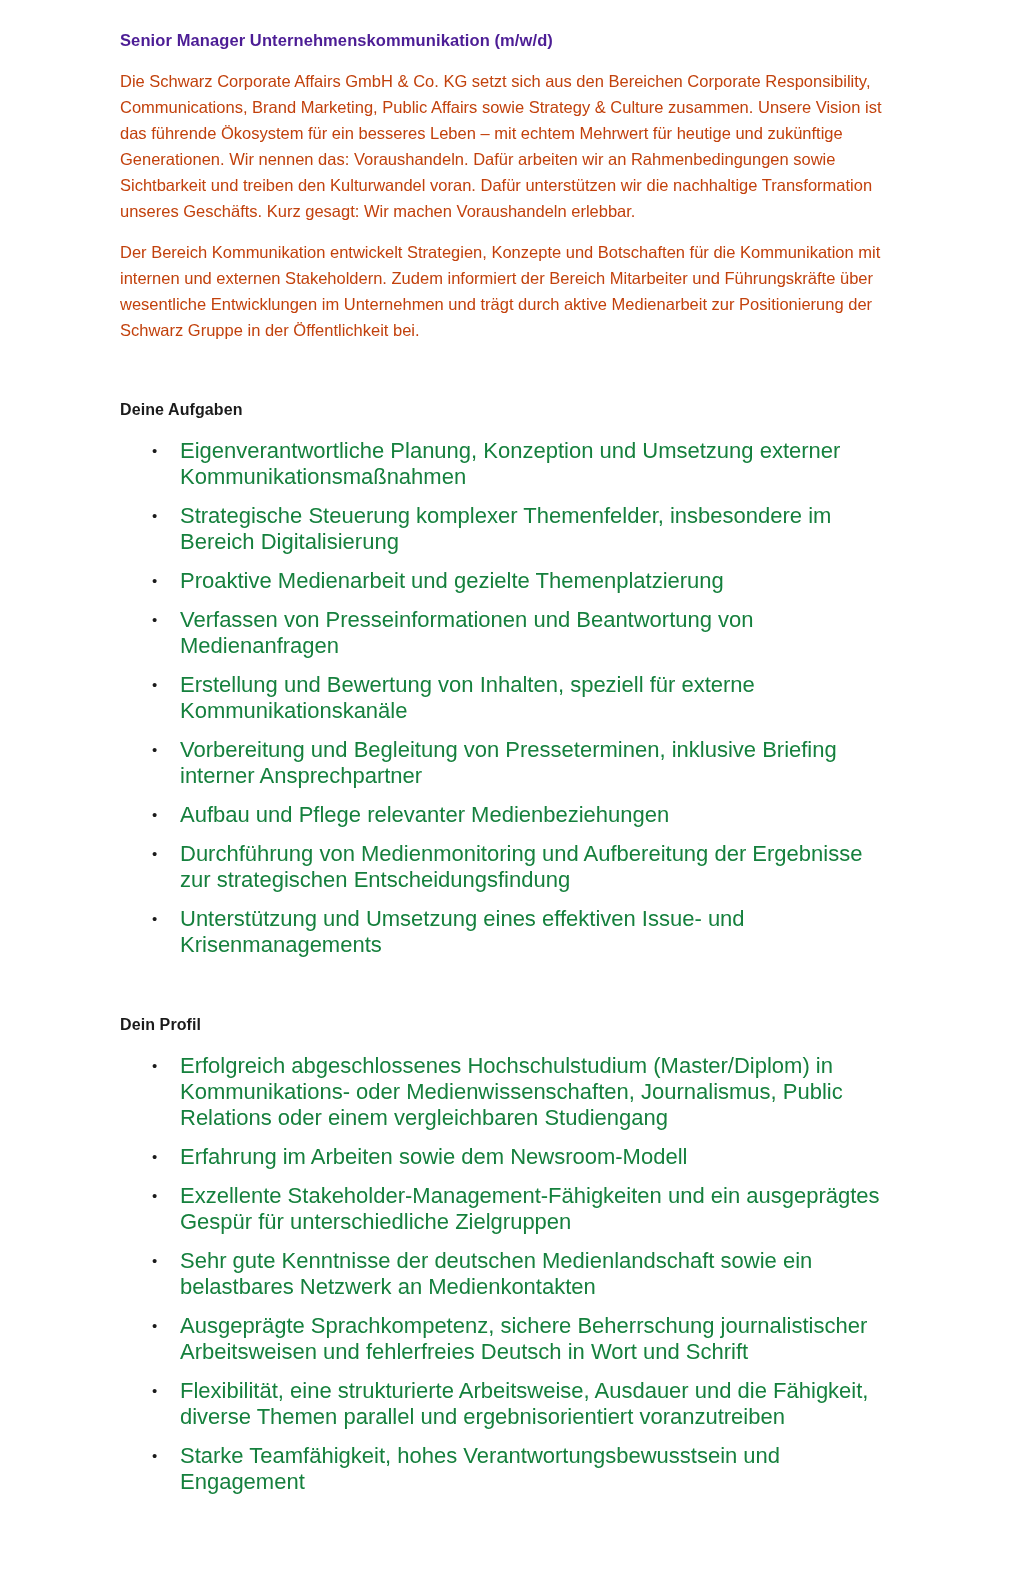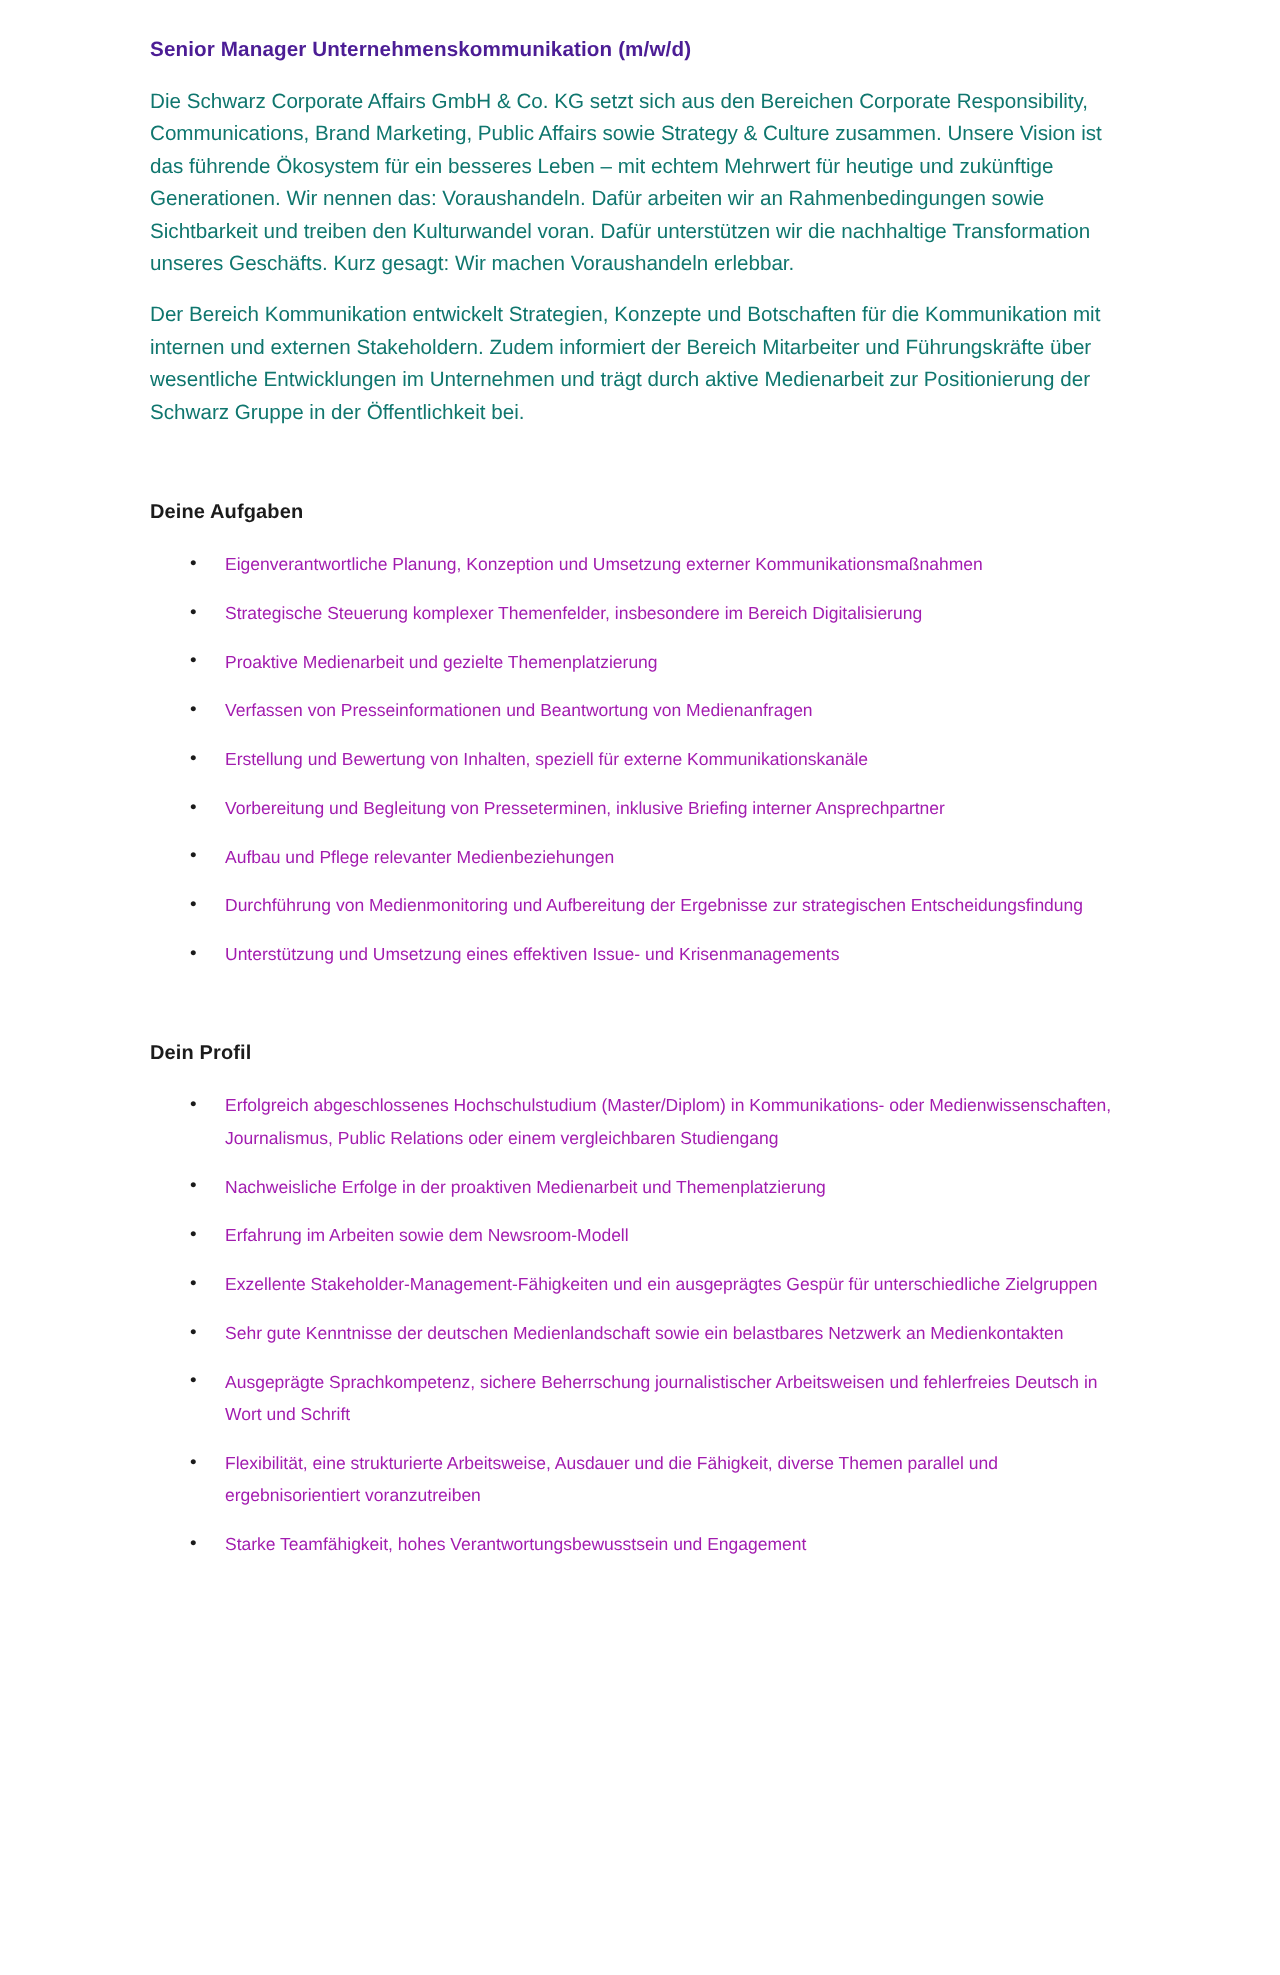--- a/index.html
+++ b/index.html
@@ -27,40 +27,40 @@
     color: #4c1d95;
     line-height: 26px;
     margin: 0 0 15px 0;
     letter-spacing: 0.1px;
   }
   .para {
     font-size: 16.5px;
     font-weight: 400;
     line-height: 26px;
     margin: 0 0 15px 0;
-    color: #0f766e;
+    color: #c2410c;
   }
   .section-heading {
     font-size: 16px;
     font-weight: 700;
     color: #1b1b1b;
     line-height: 26px;
     margin: 54px 0 0 0;
     letter-spacing: 0.1px;
   }
   ul.bullet-list {
     list-style: none;
     margin: 15px 0 0 0;
     padding: 0 0 0 60px;
   }
   ul.bullet-list li {
     position: relative;
-    font-size: 14px;
+    font-size: 22px;
     line-height: 26px;
-    color: #a21caf;
+    color: #15803d;
     margin: 0 0 13px 0;
   }
   ul.bullet-list li::before {
     content: "\2022";
     position: absolute;
     left: -28px;
     top: 0;
     color: #1b1b1b;
     font-size: 15px;
     line-height: 26px;
@@ -88,21 +88,20 @@
     <li>Vorbereitung und Begleitung von Presseterminen, inklusive Briefing interner Ansprechpartner</li>
     <li>Aufbau und Pflege relevanter Medienbeziehungen</li>
     <li>Durchführung von Medienmonitoring und Aufbereitung der Ergebnisse zur strategischen Entscheidungsfindung</li>
     <li>Unterstützung und Umsetzung eines effektiven Issue- und Krisenmanagements</li>
   </ul>
 
   <h2 class="section-heading">Dein Profil</h2>
 
   <ul class="bullet-list">
     <li>Erfolgreich abgeschlossenes Hochschulstudium (Master/Diplom) in Kommunikations- oder Medienwissenschaften, Journalismus, Public Relations oder einem vergleichbaren Studiengang</li>
-    <li>Nachweisliche Erfolge in der proaktiven Medienarbeit und Themenplatzierung</li>
     <li>Erfahrung im Arbeiten sowie dem Newsroom-Modell</li>
     <li>Exzellente Stakeholder-Management-Fähigkeiten und ein ausgeprägtes Gespür für unterschiedliche Zielgruppen</li>
     <li>Sehr gute Kenntnisse der deutschen Medienlandschaft sowie ein belastbares Netzwerk an Medienkontakten</li>
     <li>Ausgeprägte Sprachkompetenz, sichere Beherrschung journalistischer Arbeitsweisen und fehlerfreies Deutsch in Wort und Schrift</li>
     <li>Flexibilität, eine strukturierte Arbeitsweise, Ausdauer und die Fähigkeit, diverse Themen parallel und ergebnisorientiert voranzutreiben</li>
     <li>Starke Teamfähigkeit, hohes Verantwortungsbewusstsein und Engagement</li>
   </ul>
 
 </main>
 

